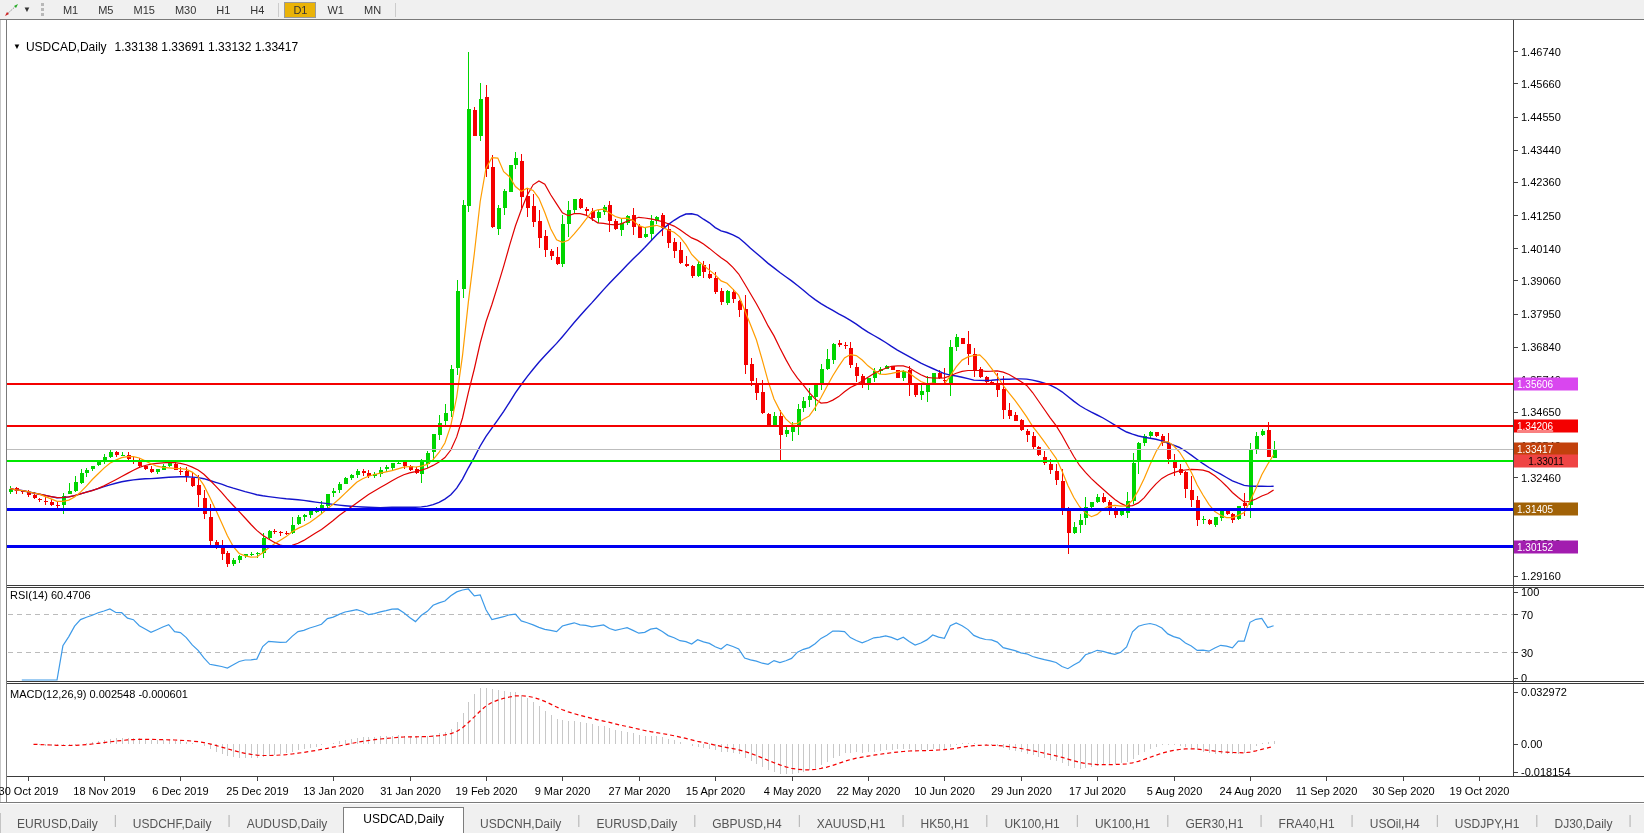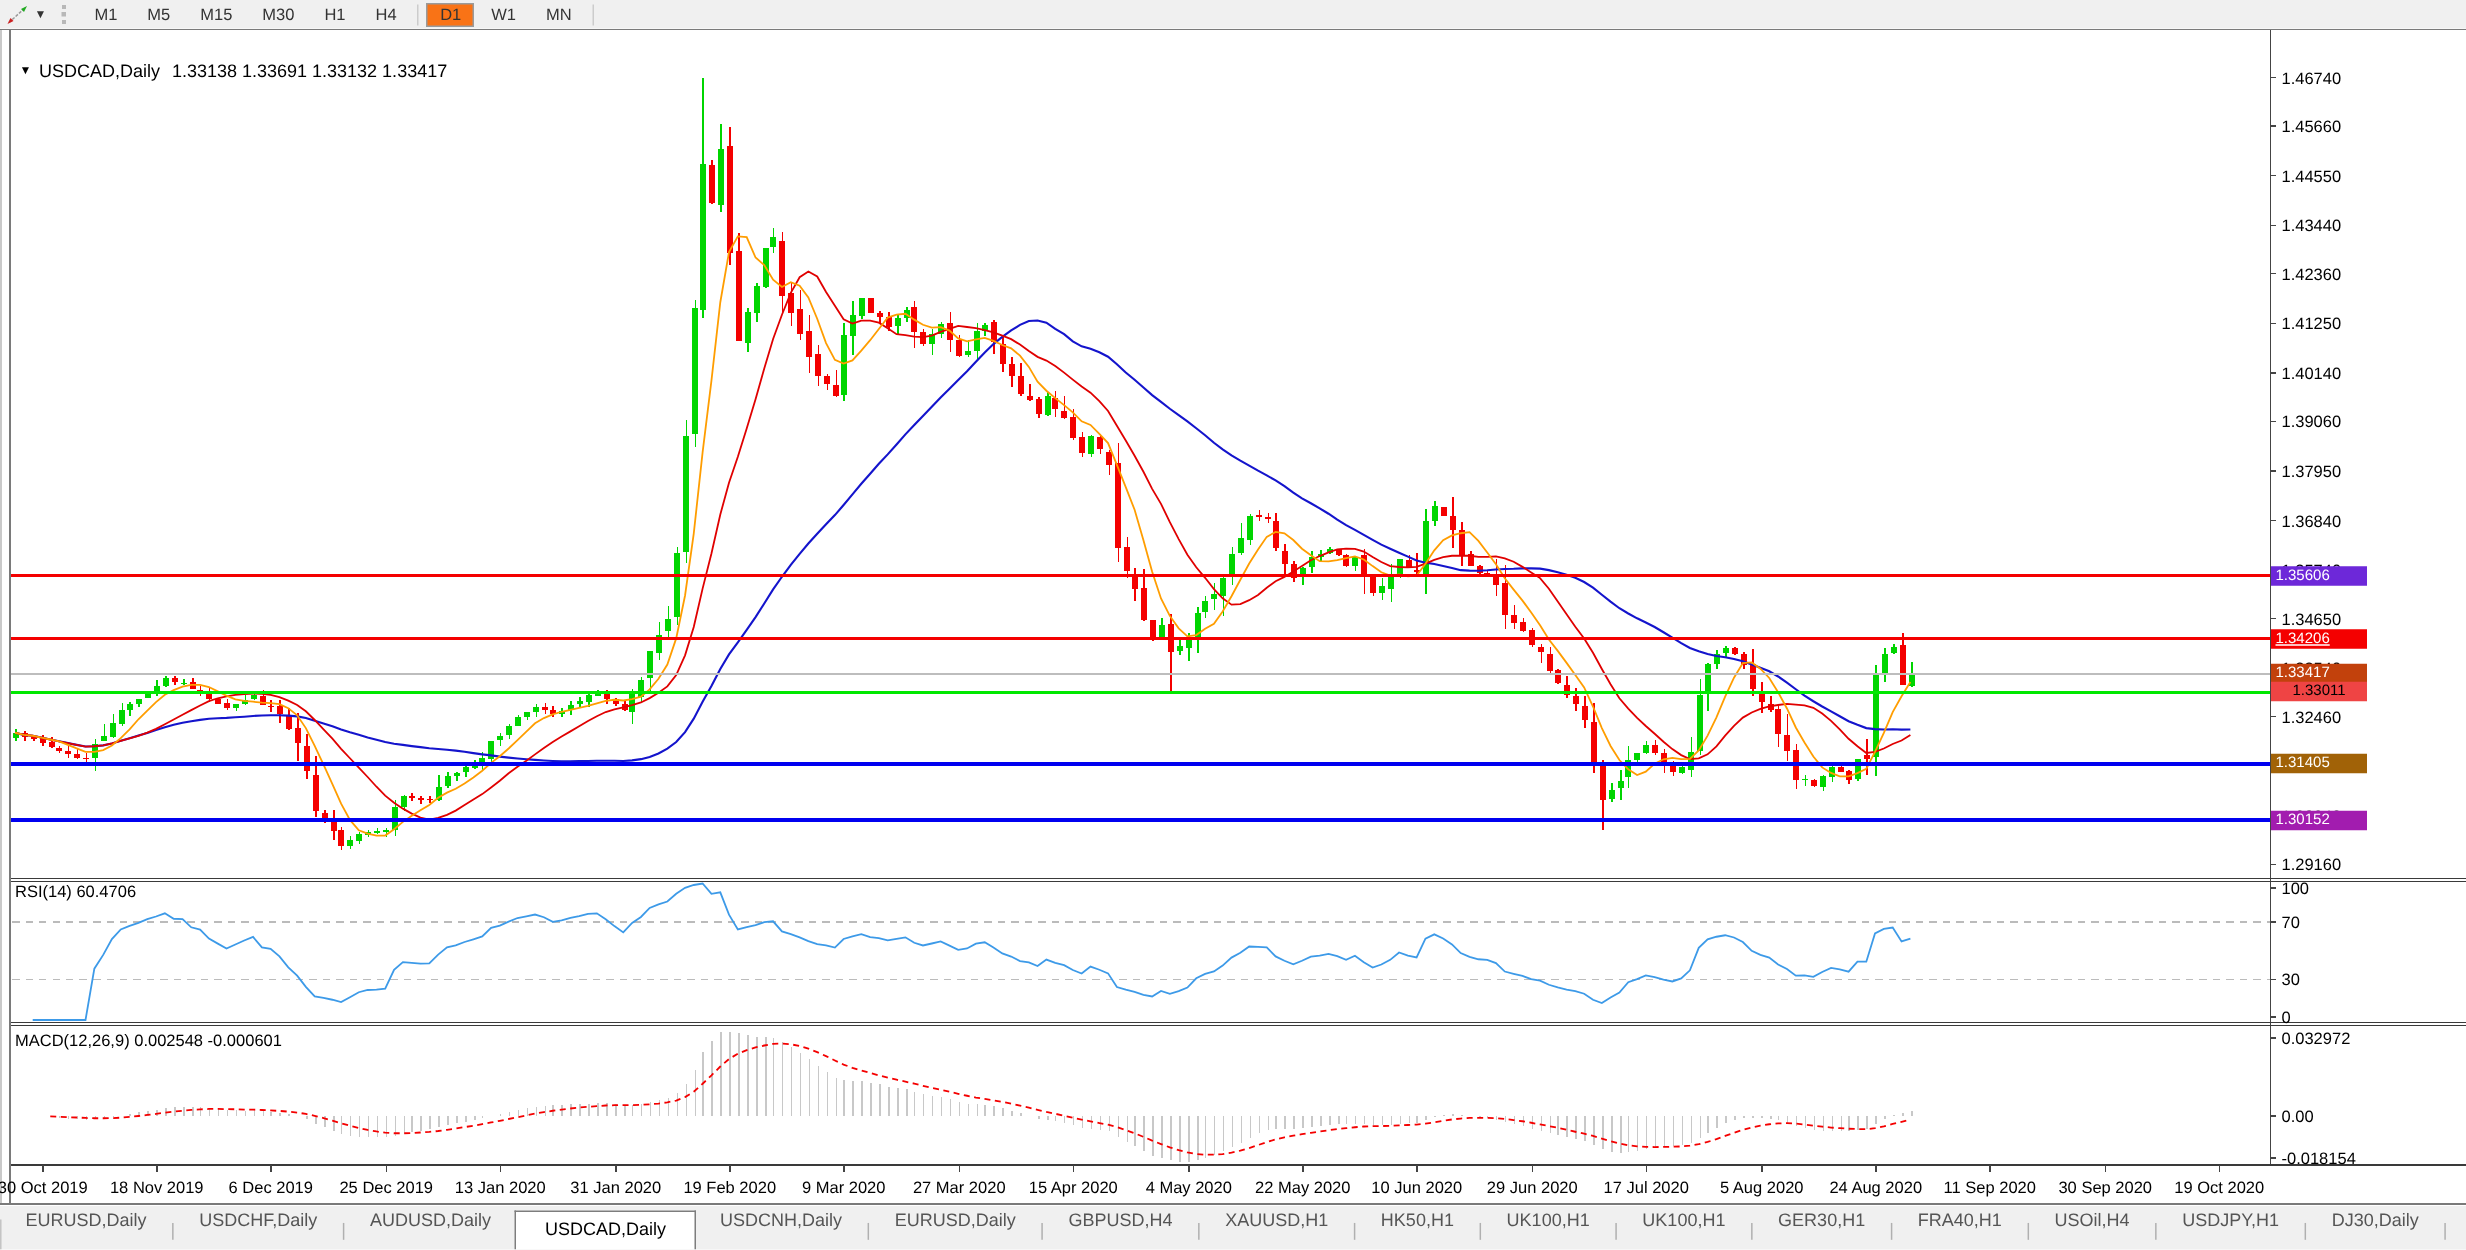--- a/index.html
+++ b/index.html
@@ -5,36 +5,36 @@
   html,body{margin:0;padding:0}
   body{width:1644px;height:833px;overflow:hidden;position:relative;background:#fff;
        font-family:"Liberation Sans",sans-serif;cursor:default;-webkit-user-select:none;user-select:none}
   
   .toolbar{position:absolute;top:0;left:0;width:1644px;height:19px;background:#f0f0f0;
            display:flex;align-items:center;font-size:11px;color:#222;z-index:6}
   .toolicon{display:flex;align-items:center;margin-left:4px}
   .caret{font-size:8px;color:#333;margin:0 6px 0 3px}
   .handle{width:0;height:13px;border-left:3px dotted #b8b8b8;margin:0 9px 0 4px}
   .tfbtn{padding:1px 8px;margin:0 1px;border:1px solid transparent;color:#333}
-  .tfbtn.active{background:#f97316;border-color:#9a9a9a}
+  .tfbtn.active{background:#eab308;border-color:#9a9a9a}
   .vsep{width:1px;height:14px;background:#cccccc;margin:0 4px}
   
   #chartsvg{position:absolute;top:0;left:0;z-index:1}
   .title{position:absolute;top:40px;left:13px;font-size:12px;color:#000;z-index:3;white-space:nowrap}
   .tri{font-size:8px;margin-right:5px;vertical-align:2px}
   .ohlc{margin-left:8px}
   .indlabel{position:absolute;font-size:11px;color:#000;z-index:3;white-space:nowrap}
   
   .tag{position:absolute;left:1514px;min-width:58px;padding:0 3px;font-size:10px;line-height:13px;
        transform:translateY(-50%);z-index:4;text-align:left;white-space:nowrap}
   
   .tabbar{position:absolute;left:0;top:804px;width:1644px;height:29px;background:#f0f0f0;
           display:flex;align-items:flex-end;font-size:12px;color:#555;z-index:6;overflow:hidden}
   .tabstub{width:9px;height:20px;border-right:1px solid #c4c4c4;background:#eaeaea}
-  .tab{padding:4px 16px 13px;white-space:nowrap}
+  .tab{padding:4px 16px 2px;white-space:nowrap}
   .tab.active{background:#fff;border:1px solid #7d7d7d;border-bottom:none;color:#000;
               padding:4px 19px 7px;position:relative;z-index:2}
   .tabsep{color:#b0b0b0;padding:4px 0 6px}
 </style>
 </head>
 <body>
 
 <div class="toolbar">
   <span class="toolicon">
     <svg width="16" height="14" viewBox="0 0 16 14">
@@ -818,21 +818,21 @@
     <text x="1479.5" y="795" text-anchor="middle" font-size="11" fill="#000" font-family="&quot;Liberation Sans&quot;,sans-serif">19 Oct 2020</text>
   </svg>
 
 <div class="title">
   <span class="tri">▼</span><span>USDCAD,Daily</span><span class="ohlc">1.33138 1.33691 1.33132 1.33417</span>
 </div>
 <div class="indlabel" style="top:589px;left:10px">RSI(14) 60.4706</div>
 <div class="indlabel" style="top:688px;left:10px">MACD(12,26,9) 0.002548 -0.000601</div>
 <div id="tags">
     <div class="tag" style="top: 449.268px; background: #c2410c; color: rgb(255, 255, 255);">1.33417</div>
-    <div class="tag" style="top: 383.947px; background: #6d28d9; color: rgb(255, 255, 255);">1.35606</div>
+    <div class="tag" style="top: 383.947px; background: #d946ef; color: rgb(255, 255, 255);">1.35606</div>
     <div class="tag" style="top: 425.724px; background: rgb(244, 0, 0); color: rgb(255, 255, 255); text-decoration: underline;">1.34206</div>
     <div class="tag" style="top: 461.383px; background: #ef4444; color: rgb(0, 0, 0); text-align: center;">1.33011</div>
     <div class="tag" style="top: 509.308px; background: #a16207; color: rgb(255, 255, 255);">1.31405</div>
     <div class="tag" style="top: 546.698px; background: #a21caf; color: rgb(255, 255, 255);">1.30152</div>
   </div>
 
 <div class="tabbar">
   <span class="tabstub"></span>
   <span id="tabs" style="display:flex;align-items:flex-end">
       <span class="tab">EURUSD,Daily</span>

